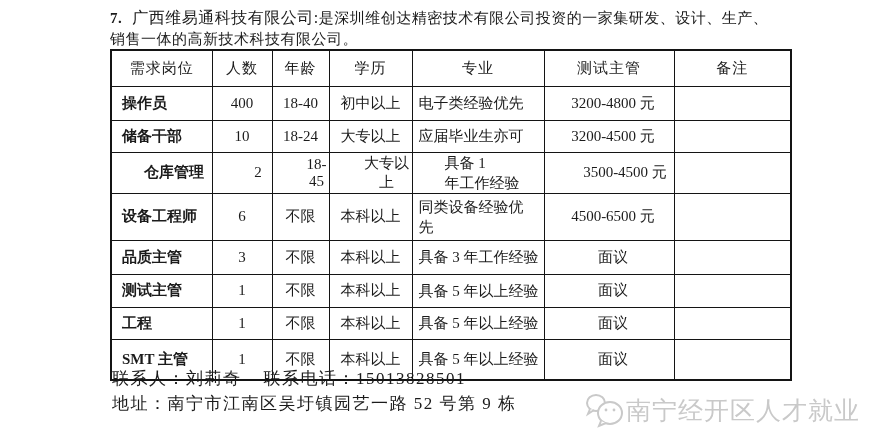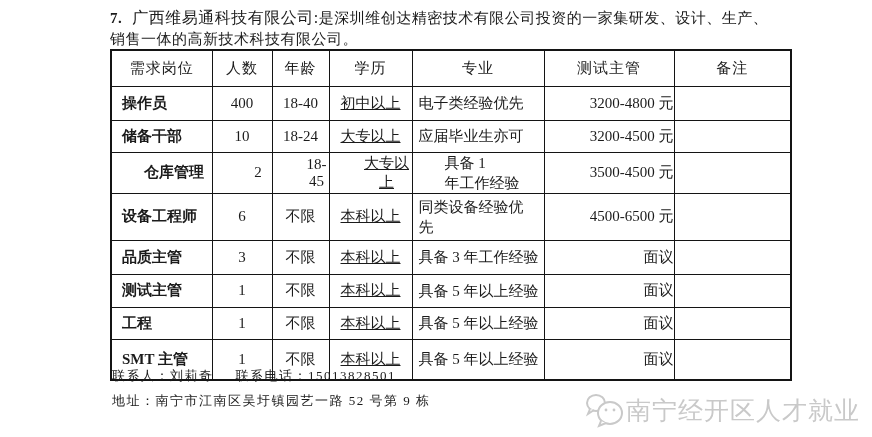--- a/index.html
+++ b/index.html
@@ -35,27 +35,27 @@
   .jobs tbody tr:nth-child(2) td { height:32px; }
   .jobs tbody tr:nth-child(3) td { height:30px;padding-left:32px; }
   .jobs tbody tr:nth-child(4) td { height:47px; }
   .jobs tbody tr:nth-child(5) td { height:34px; }
   .jobs tbody tr:nth-child(6) td { height:33px; }
   .jobs tbody tr:nth-child(7) td { height:32px; }
   .jobs tbody tr:nth-child(8) td { height:41px; }
   .jobs td.c-pos   { text-align:left; padding-left:10px;font-weight:bold; }
   .jobs td.c-num   { text-align:center; }
   .jobs td.c-age   { text-align:center; }
-  .jobs td.c-edu   { text-align:center;text-decoration:underline; }
+  .jobs td.c-edu   { text-align:center; }
   .jobs td.c-major { text-align:left; padding:0 2px 0 6px;
                      white-space:pre-line; word-break:keep-all; line-height:20px; }
-  .jobs td.c-sal   { text-align:right; padding-left:8px; white-space:nowrap; }
+  .jobs td.c-sal   { text-align:center; padding-left:8px; white-space:nowrap; }
   .footer-line {
     position:absolute; left:112px;
-    font-size:13px; letter-spacing:1.5px; white-space:nowrap;
+    font-size:17px; letter-spacing:1.5px; white-space:nowrap;
   }
   .contact-line { top:367px; }
   .contact-line .phone-part { margin-left:22px; }
   .address-line { top:392px; }
   .watermark {
     position:absolute; right:12px; top:392px;
     display:flex; align-items:center; 
     color:#c9c9c9;
   }
   .watermark-text { font-size:25px; letter-spacing:1px; white-space:nowrap; }

